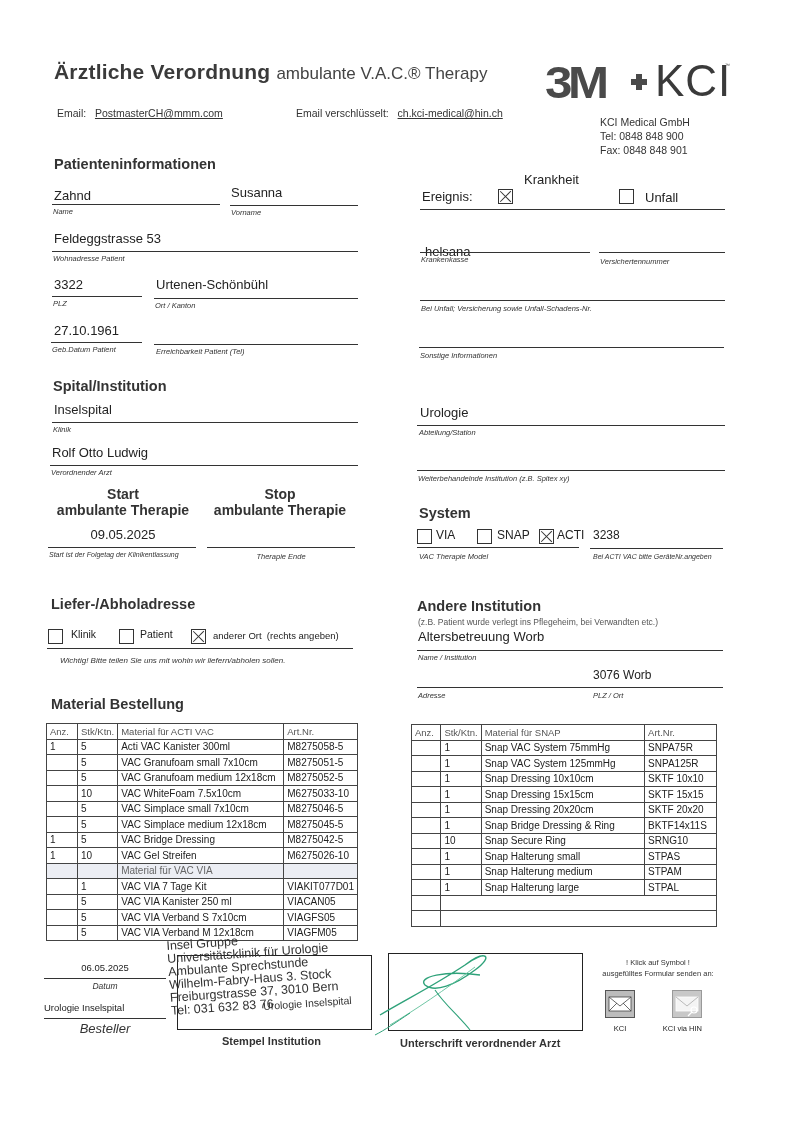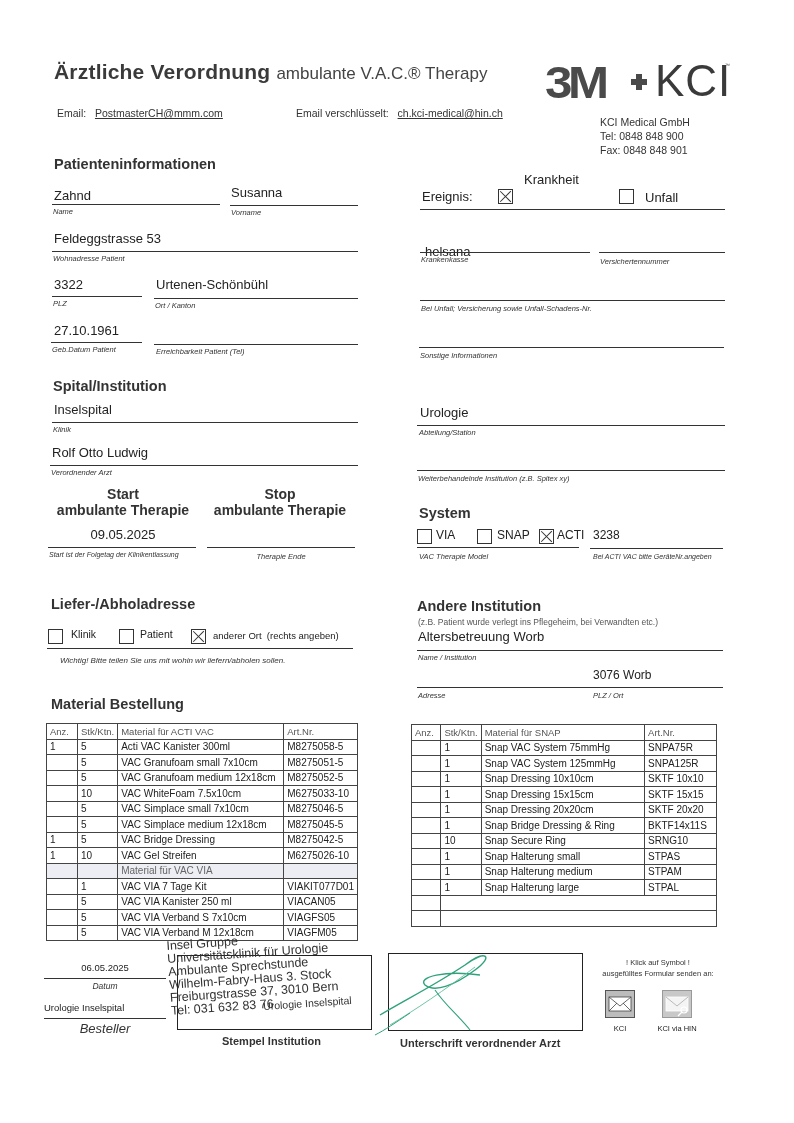--- a/index.html
+++ b/index.html
@@ -385,21 +385,21 @@
   <div>ausgefülltes Formular senden an:</div>
 </div>
 <div class="abs" style="left:600px;top:990px;width:40px;text-align:center;">
   <svg width="30" height="28">
     <rect x="0.5" y="0.5" width="29" height="27" fill="#bcbcbc" stroke="#555"></rect>
     <rect x="4" y="7" width="22" height="14" fill="#fff" stroke="#444" stroke-width="0.8"></rect>
     <path d="M4,7 L15,16 L26,7 M4,21 L12,13 M26,21 L18,13" fill="none" stroke="#444" stroke-width="0.8"></path>
   </svg>
   <div style="font-size:7.5px;margin-top:2px;">KCI</div>
 </div>
-<div class="abs" style="left:652px;top:990px;width:50px;text-align:center;">
+<div class="abs" style="left:652px;top:990px;width:50px;text-align:right;">
   <svg width="30" height="28">
     <rect x="0.5" y="0.5" width="29" height="27" fill="#c8c8c8" stroke="#999"></rect>
     <rect x="4" y="7" width="22" height="14" fill="#f4f4f4" stroke="#fff" stroke-width="0.8"></rect>
     <path d="M4,7 L15,16 L26,7" fill="none" stroke="#aaa" stroke-width="0.8"></path>
     <circle cx="22" cy="20" r="3" fill="none" stroke="#fff" stroke-width="1.2"></circle>
     <path d="M20,22 L16,26" stroke="#fff" stroke-width="1.2"></path>
   </svg>
   <div style="font-size:7.5px;margin-top:2px;">KCI via HIN</div>
 </div>
 

